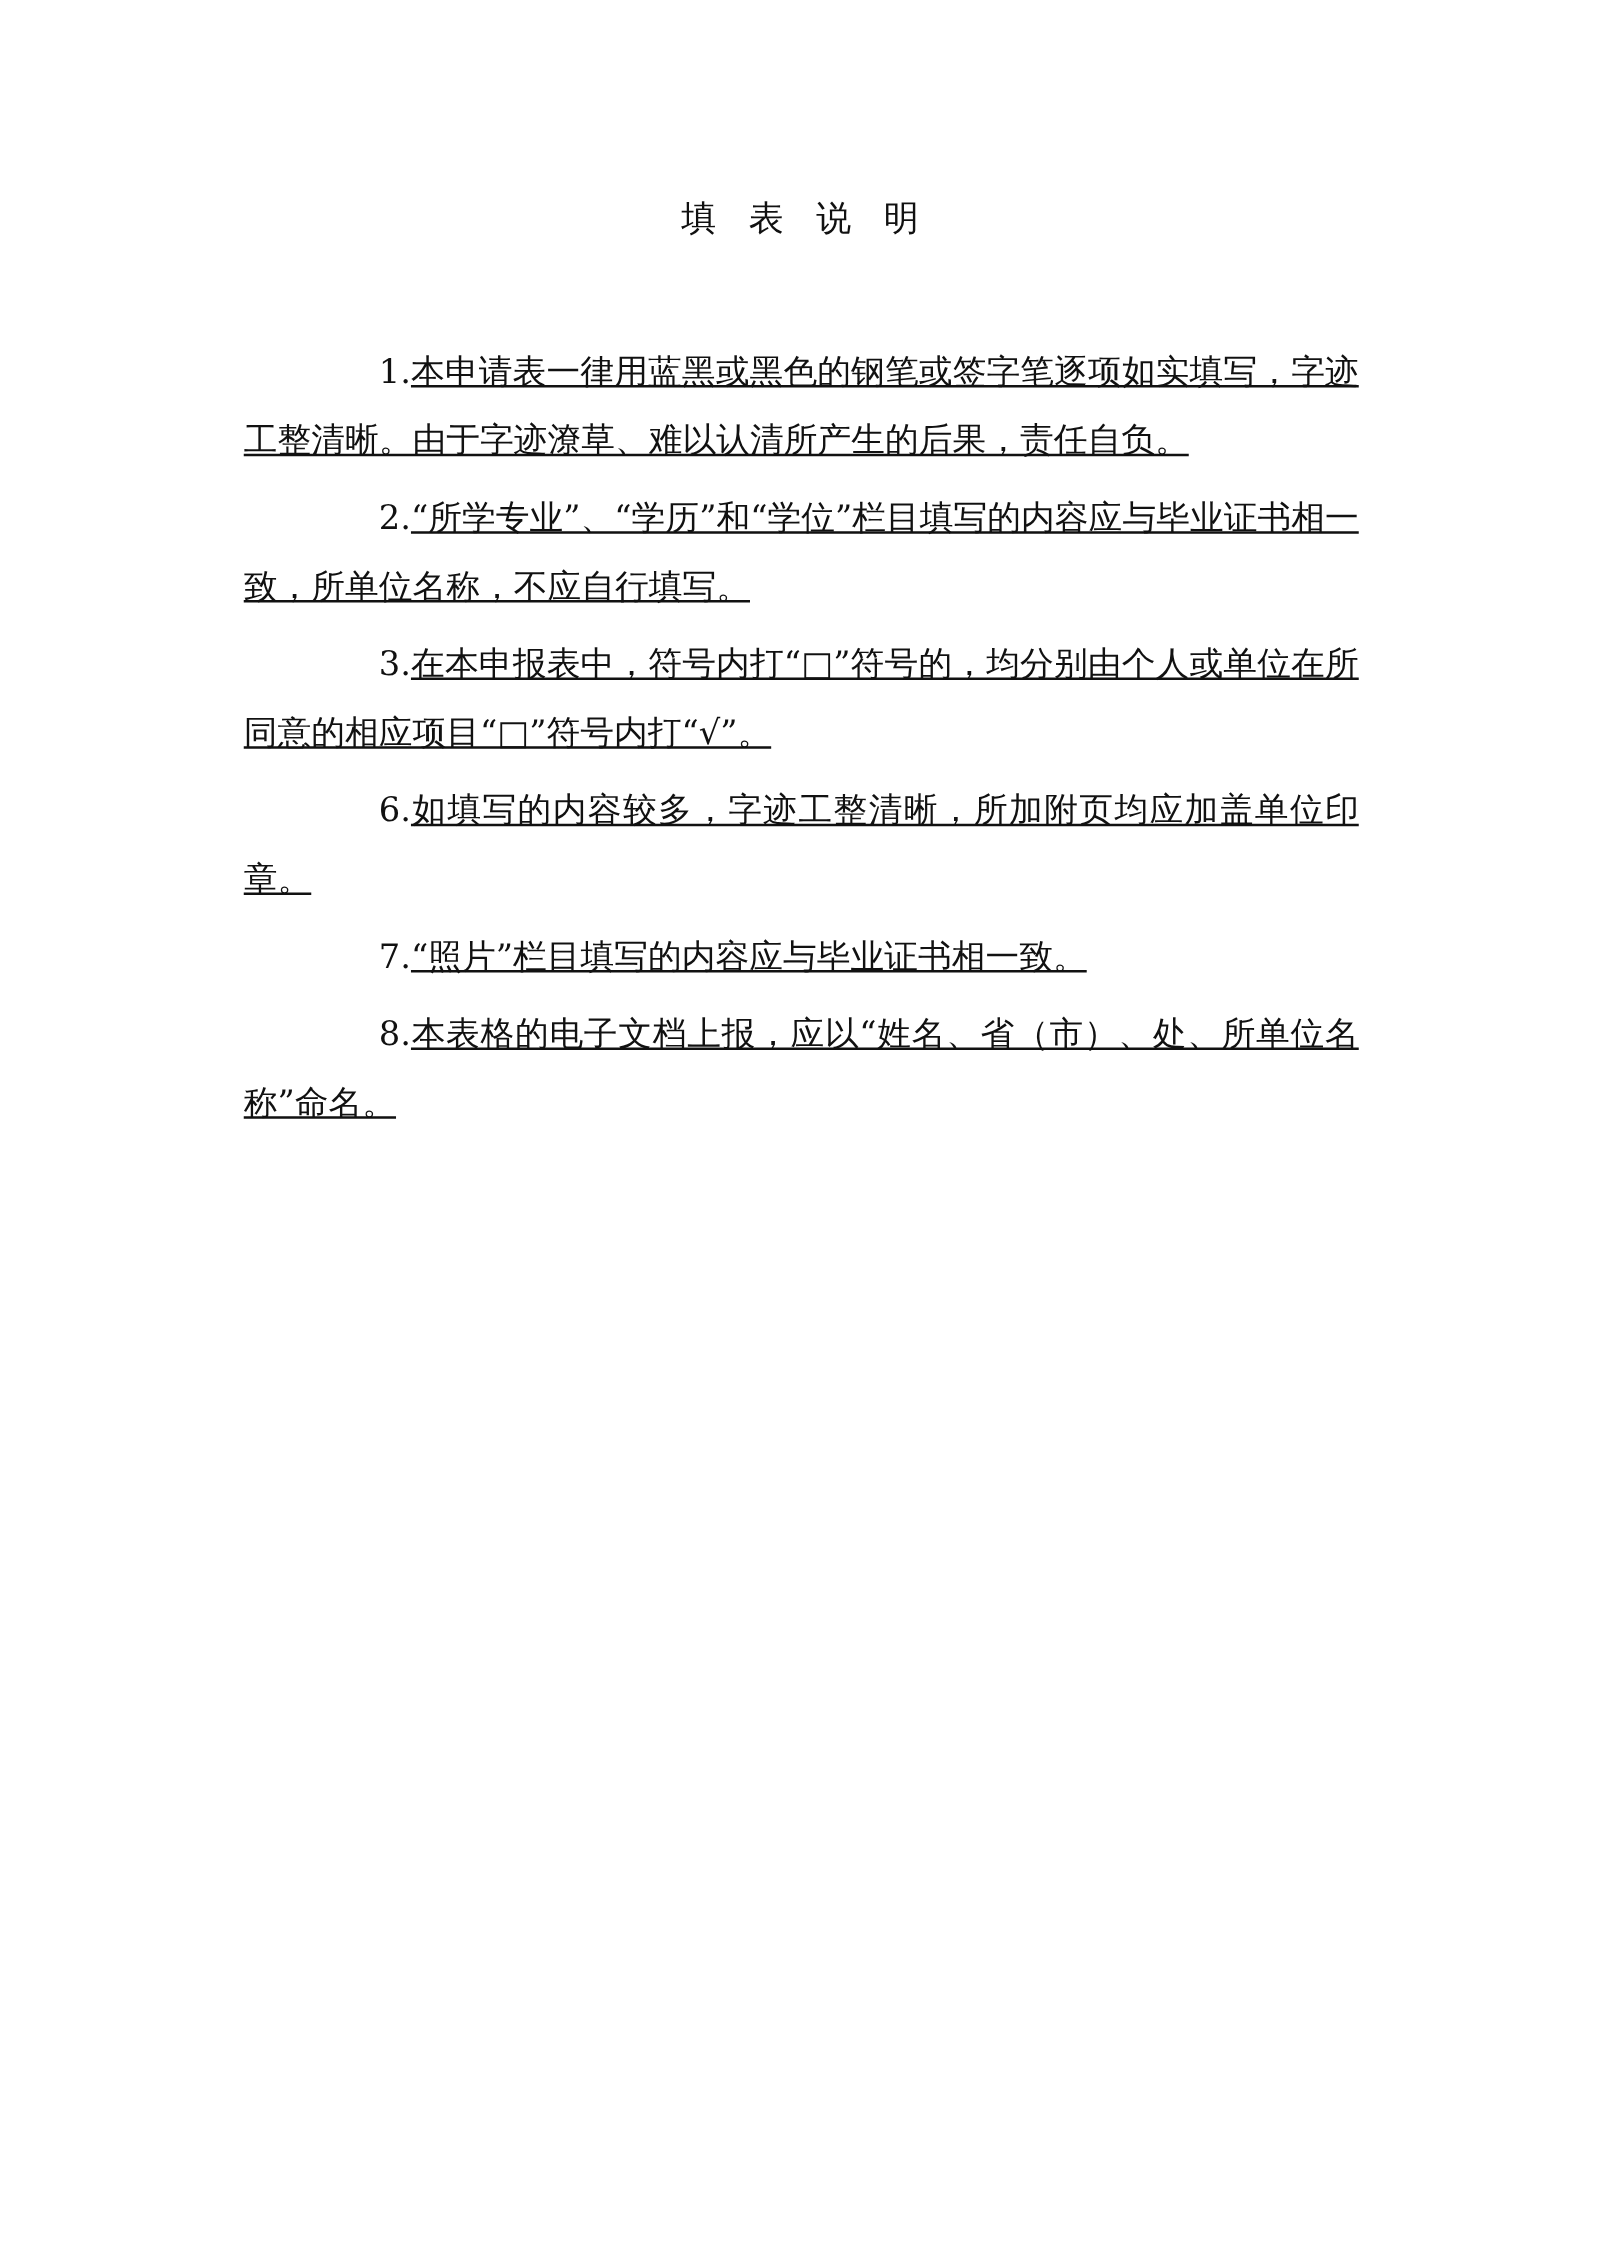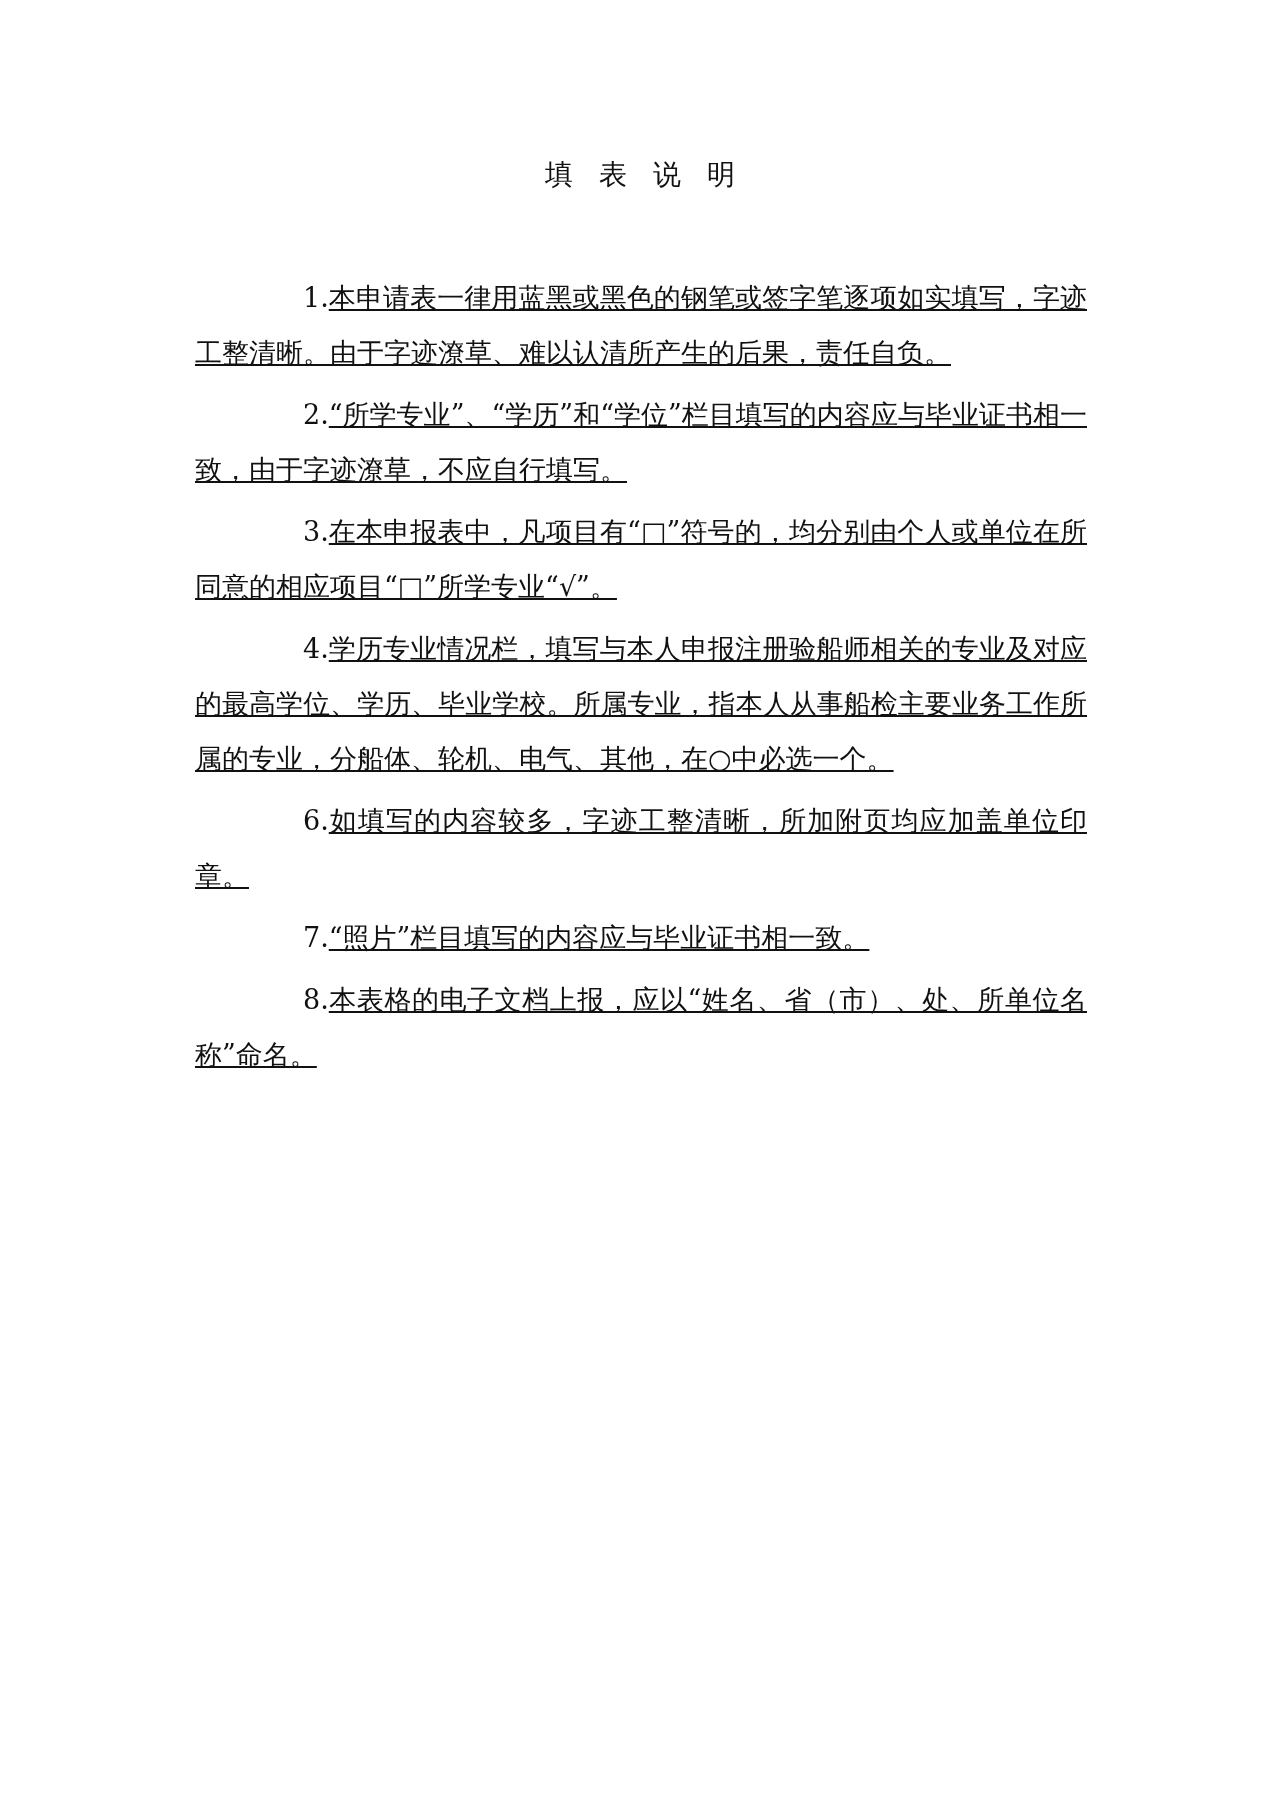--- a/index.html
+++ b/index.html
@@ -57,20 +57,19 @@
     }
   </style>
 </head>
 <body>
 
 <div class="page">
   <div class="title">填表说明</div>
 
   <div class="body">
     <p class="para"><span class="num">1.</span><span>本申请表一律用蓝黑或黑色的钢笔或签字笔逐项如实填写，字迹工整清晰。由于字迹潦草、难以认清所产生的后果，责任自负。</span></p>
-    <p class="para"><span class="num">2.</span><span>“所学专业”、“学历”和“学位”栏目填写的内容应与毕业证书相一致，由于字迹潦草，不应自行填写。</span></p>
-    <p class="para"><span class="num">3.</span><span>在本申报表中，凡项目有“□”符号的，均分别由个人或单位在所同意的相应项目“□”所学专业“√”。</span></p>
-    <p class="para"><span class="num">4.</span><span>学历专业情况栏，填写与本人申报注册验船师相关的专业及对应的最高学位、学历、毕业学校。所属专业，指本人从事船检主要业务工作所属的专业，分船体、轮机、电气、其他，在○中必选一个。</span></p>
+    <p class="para"><span class="num">2.</span><span>“所学专业”、“学历”和“学位”栏目填写的内容应与毕业证书相一致，所单位名称，不应自行填写。</span></p>
+    <p class="para"><span class="num">3.</span><span>在本申报表中，符号内打“□”符号的，均分别由个人或单位在所同意的相应项目“□”符号内打“√”。</span></p>
     <p class="para"><span class="num">6.</span><span>如填写的内容较多，字迹工整清晰，所加附页均应加盖单位印章。</span></p>
     <p class="para"><span class="num">7.</span><span>“照片”栏目填写的内容应与毕业证书相一致。</span></p>
     <p class="para"><span class="num">8.</span><span>本表格的电子文档上报，应以“姓名、省（市）、处、所单位名称”命名。</span></p>
   </div>
 </div>
 
 </body></html>

